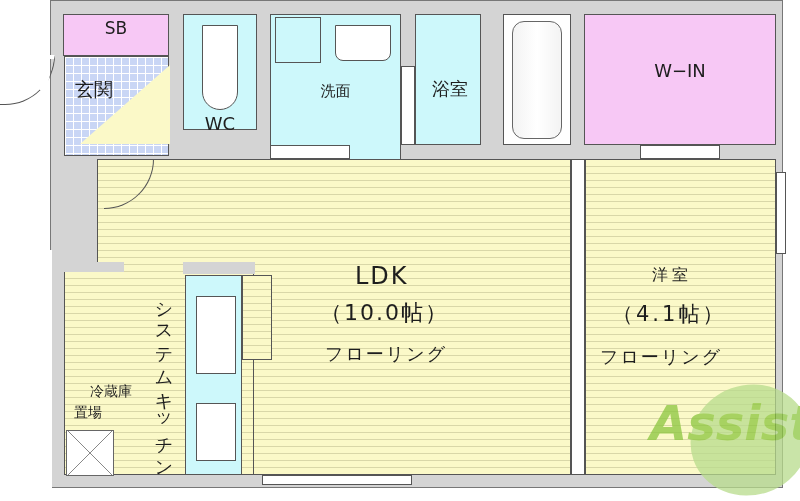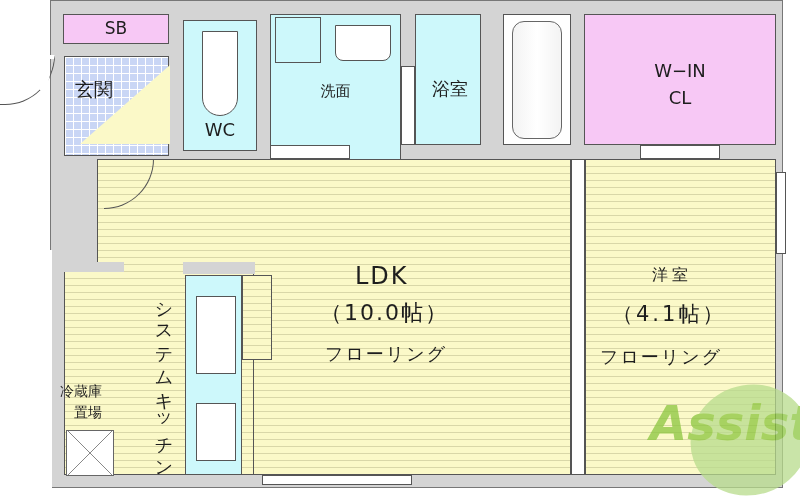--- a/index.html
+++ b/index.html
@@ -17,72 +17,71 @@
   .label { position:absolute; text-align:center; white-space:nowrap; color:#1e1e1e; }
   .win { background:#ffffff; border:1px solid #555; }
   .vert { writing-mode:vertical-rl; letter-spacing:2px; }
 </style>
 </head>
 <body>
 
 <div class="abs wall" style="left:50px;top:0;width:733px;height:488px;border:1px solid #777;"></div>
 <div class="abs" style="left:0;top:250px;width:52px;height:251px;background:#fff;"></div>
 
-<div class="abs pink" style="left:63px;top:14px;width:106px;height:30px;">
+<div class="abs pink" style="left:63px;top:14px;width:106px;height:42px;">
   <div class="label" style="left:0;right:0;top:3px;font-size:17px;">SB</div>
 </div>
 
 <div class="abs tile" style="left:64px;top:44px;width:105px;height:100px;border:1px solid #555;margin-top:12px;">
   <div class="label" style="left:10px;top:20px;font-size:19px;">玄関</div>
 </div>
 <div class="abs" style="left:80px;top:65px;width:90px;height:79px;background:#fbf9c8;clip-path:polygon(100% 0,100% 100%,0 100%);"></div>
 <div class="abs" style="left:0;top:55px;width:55px;height:50px;border-top:4px solid #fff;border-right:1px solid #555;border-bottom-right-radius:55px;border-bottom:1px solid #555;"></div>
 
-<div class="abs wet" style="left:183px;top:20px;width:74px;height:131px;">
+<div class="abs wet" style="left:183px;top:14px;width:74px;height:116px;">
   <div class="abs" style="left:18px;top:10px;width:36px;height:85px;border:1px solid #555;border-radius:0 0 18px 18px;background:#fff;"></div>
   <div class="label" style="left:0;right:0;top:98px;font-size:18px;">WC</div>
 </div>
 
 <div class="abs wet" style="left:270px;top:14px;width:131px;height:152px;">
   <div class="abs" style="left:4px;top:2px;width:46px;height:46px;border:1px solid #555;"></div>
   <div class="abs" style="left:64px;top:10px;width:56px;height:36px;border:1px solid #555;border-radius:0 0 8px 8px;background:#fff;"></div>
   <div class="label" style="left:0;right:0;top:67px;font-size:15px;">洗面</div>
 </div>
 <div class="abs win" style="left:401px;top:66px;width:14px;height:79px;"></div>
 
 <div class="abs wet" style="left:415px;top:14px;width:66px;height:131px;">
   <div class="label" style="left:16px;top:62px;font-size:18px;">浴室</div>
 </div>
 <div class="abs" style="left:503px;top:14px;width:68px;height:131px;background:#fff;border:1px solid #555;">
   <div class="abs" style="left:8px;top:6px;width:50px;height:118px;border:1px solid #666;border-radius:12px;background:linear-gradient(90deg,#f3f3f3,#fff,#f3f3f3);"></div>
 </div>
 
 <div class="abs pink" style="left:584px;top:14px;width:192px;height:131px;">
   <div class="label" style="left:0;right:0;top:45px;font-size:18px;">W−IN</div>
-  <div class="label" style="left:0;right:0;top:72px;font-size:18px;">CL</div>
 </div>
 <div class="abs win" style="left:640px;top:145px;width:80px;height:14px;"></div>
 <div class="abs win" style="left:270px;top:145px;width:80px;height:14px;"></div>
 
 <div class="abs floor" style="left:97px;top:159px;width:474px;height:316px;border:1px solid #555;"></div>
 <div class="abs floor" style="left:64px;top:272px;width:190px;height:203px;border:1px solid #555;border-top:none;"></div>
 <div class="abs wall" style="left:64px;top:262px;width:60px;height:10px;"></div>
 <div class="abs wall" style="left:183px;top:262px;width:72px;height:12px;"></div>
 <div class="abs" style="left:104px;top:159px;width:50px;height:50px;border-right:1px solid #555;border-bottom:1px solid #555;border-bottom-right-radius:50px;"></div>
 <div class="label" style="left:355px;top:262px;font-size:24px;letter-spacing:2px;">LDK</div>
 <div class="label" style="left:320px;top:298px;font-size:22px;letter-spacing:2px;">（10.0帖）</div>
 <div class="label" style="left:325px;top:342px;font-size:18px;letter-spacing:2px;">フローリング</div>
 
 <div class="abs wet" style="left:185px;top:275px;width:57px;height:200px;">
   <div class="abs" style="left:10px;top:20px;width:40px;height:78px;background:#fff;border:1px solid #555;"></div>
   <div class="abs" style="left:10px;top:127px;width:40px;height:58px;background:#fff;border:1px solid #555;"></div>
 </div>
 <div class="abs floor" style="left:242px;top:275px;width:30px;height:85px;border:1px solid #555;"></div>
 <div class="label vert" style="left:152px;top:290px;font-size:18px;">システムキッチン</div>
-<div class="label" style="left:60px;top:383px;font-size:14px;">冷蔵庫</div>
+<div class="label" style="left:66px;top:383px;font-size:14px;padding-left:24px;">冷蔵庫</div>
 <div class="label" style="left:74px;top:404px;font-size:14px;">置場</div>
 <div class="abs" style="left:66px;top:430px;width:48px;height:46px;border:1px solid #666;background:linear-gradient(45deg,transparent 49%,#888 50%,transparent 51%),linear-gradient(-45deg,transparent 49%,#888 50%,transparent 51%),#fff;"></div>
 
 <div class="abs win" style="left:571px;top:159px;width:14px;height:316px;"></div>
 
 <div class="abs floor" style="left:585px;top:159px;width:191px;height:316px;border:1px solid #555;"></div>
 <div class="abs win" style="left:776px;top:172px;width:10px;height:82px;"></div>
 <div class="label" style="left:652px;top:265px;font-size:16px;letter-spacing:4px;">洋室</div>
 <div class="label" style="left:612px;top:300px;font-size:21px;letter-spacing:3px;">（4.1帖）</div>
 <div class="label" style="left:600px;top:345px;font-size:18px;letter-spacing:2px;">フローリング</div>

